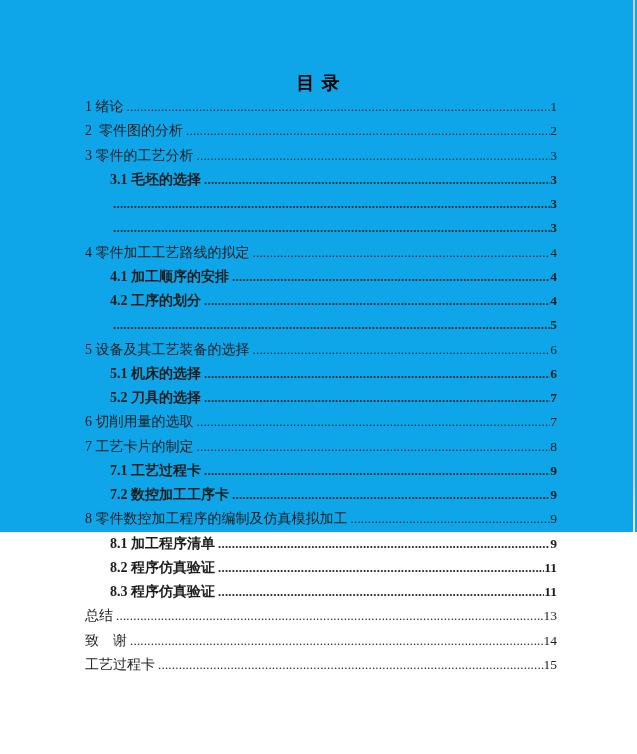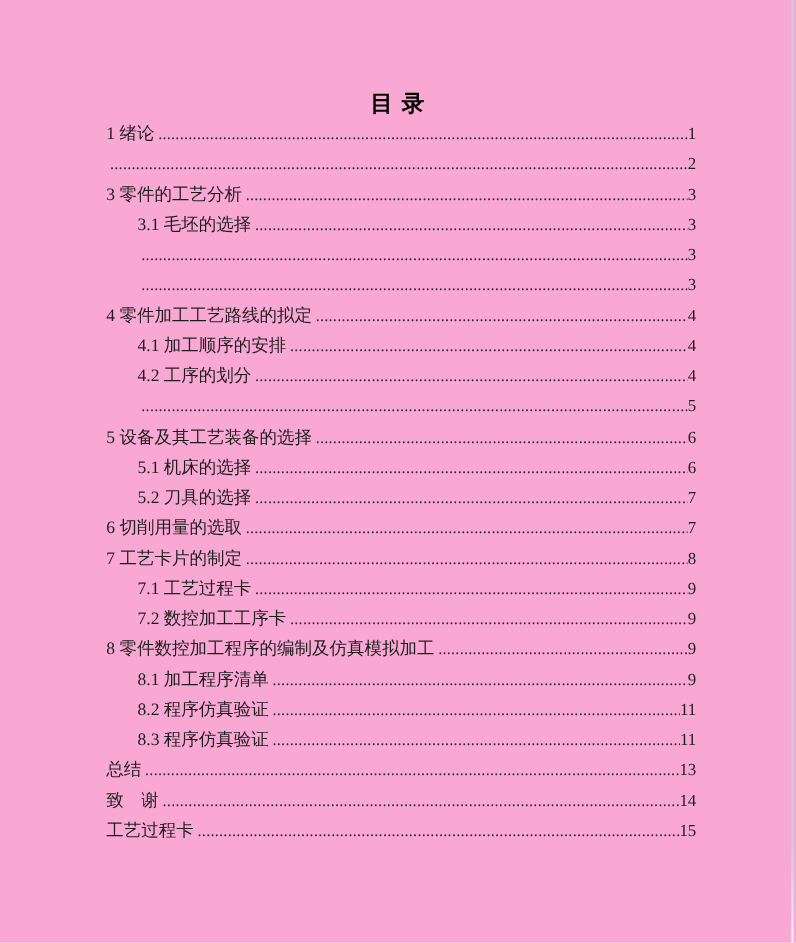--- a/index.html
+++ b/index.html
@@ -12,22 +12,22 @@
     background: #ffffff;
     overflow: hidden;
     position: relative;
     font-family: "Liberation Serif", "DejaVu Serif", serif;
     color: #1d1d1d;
   }
   .page {
     position: absolute;
     top: 0; left: 0;
     width: 637px;
-    height: 754px;
-    background: #f9a8d4;
+    height: 532px;
+    background: #0ea5e9;
   }
   .page-edge-right {
     position: absolute;
     top: 0;
     right: 2px;
     width: 2px;
     height: 100%;
     background: linear-gradient(to bottom, #c9cfdc 0%, #c9cfdc 90%, #e9ecf3 100%);
   }
   .toc-title {
@@ -48,20 +48,21 @@
   }
   .toc-row {
     display: flex;
     align-items: baseline;
     height: 24.25px;
     line-height: 24.25px;
     cursor: default;
   }
   .toc-row.level-1 {
     padding-left: 25px;
+    font-weight: bold;
   }
   .toc-label {
     white-space: pre;
     font-size: 14px;
     flex: 0 0 auto;
   }
   .toc-dots {
     flex: 1 1 auto;
     overflow: hidden;
     white-space: nowrap;
@@ -83,20 +84,21 @@
 <div class="page">
   <h1 class="toc-title">目 录</h1>
   <div class="toc" id="toc-list">
   <div class="toc-row level-0">
     <span class="toc-label">1 绪论</span>
     <span class="toc-dots">............................................................................................................................................................................................................................</span>
     <span class="toc-page">1</span>
   </div>
 
   <div class="toc-row level-0">
+    <span class="toc-label">2  零件图的分析</span>
     <span class="toc-dots">............................................................................................................................................................................................................................</span>
     <span class="toc-page">2</span>
   </div>
 
   <div class="toc-row level-0">
     <span class="toc-label">3 零件的工艺分析</span>
     <span class="toc-dots">............................................................................................................................................................................................................................</span>
     <span class="toc-page">3</span>
   </div>
 

